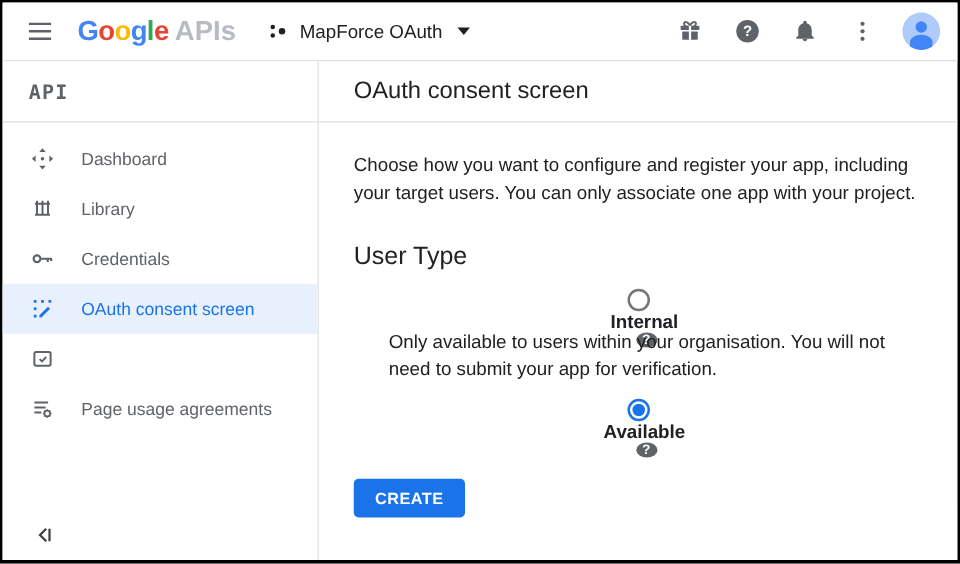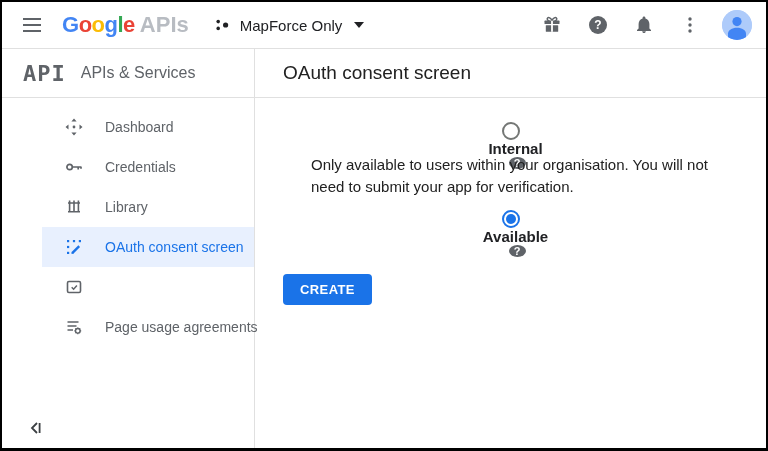--- a/index.html
+++ b/index.html
@@ -31,24 +31,24 @@
 
   
   .body-row { flex:1; display:flex; min-height:0; }
 
   
   .sidebar { width:253px; flex:0 0 253px; border-right:1px solid #e0e0e0; background:#fff;
              position:relative; }
   .sidebar-brand { height:49px; border-bottom:1px solid #e0e0e0; display:flex; align-items:center;
                    padding-left:21px; }
   .brand-logo { font-family:"DejaVu Sans Mono","Liberation Mono",monospace; font-weight:bold;
-                font-size:22px; color:#5f6368; letter-spacing:1px; }
+                font-size:16px; color:#5f6368; letter-spacing:1px; }
   .brand-title { font-size:16px; color:#5f6368; margin-left:15px; }
   .nav { padding-top:9px; }
-  .nav-item { height:40px; display:flex; align-items:center; padding-left:23px; cursor:pointer;margin-left:40px; }
+  .nav-item { height:40px; display:flex; align-items:center; padding-left:23px; cursor:pointer; }
   .nav-icon { width:18px; height:18px; flex:0 0 18px; display:flex; align-items:center; justify-content:center; }
   .nav-label { font-size:14px; color:#5f6368; margin-left:22px; white-space:nowrap; }
   .nav-item.selected { background:#e8f0fe; }
   .nav-item.selected .nav-label { color:#1a73e8; }
   .collapse-btn { position:absolute; left:24px; bottom:10px; width:20px; height:20px;
                   display:flex; align-items:center; justify-content:center; cursor:pointer; }
 
   
   .main { flex:1; display:flex; flex-direction:column; min-width:0; }
   .title-bar { height:49px; flex:0 0 49px; border-bottom:1px solid #e0e0e0; display:flex;
@@ -87,21 +87,21 @@
       </span>
       <span class="logo-suffix">APIs</span>
     </div>
 
     <div class="project">
       <svg width="16" height="18" viewBox="0 0 16 18">
         <circle cx="3.2" cy="5.6" r="1.8" fill="#202124"></circle>
         <circle cx="3.2" cy="12.4" r="1.8" fill="#202124"></circle>
         <circle cx="10.6" cy="9" r="2.6" fill="#202124"></circle>
       </svg>
-      <span class="project-name">MapForce Only</span>
+      <span class="project-name">MapForce OAuth</span>
       <span class="caret-down"></span>
     </div>
 
     <div class="topbar-actions">
       <span class="action-icon">
         <svg width="18" height="18" viewBox="0 0 18 18">
           <rect x="1.5" y="4.6" width="15" height="3.4" rx="0.6" fill="#5f6368"></rect>
           <rect x="2.8" y="9.2" width="12.4" height="6.6" rx="0.6" fill="#5f6368"></rect>
           <rect x="8.1" y="4.6" width="1.8" height="11.2" fill="#fff"></rect>
           <path d="M9 4.4C7.6 2 5.6 1 4.6 2s0 3 2.4 3.4M9 4.4c1.4-2.4 3.4-3.4 4.4-2.4s0 3-2.4 3.4" stroke="#5f6368" stroke-width="1.5" fill="none"></path>
@@ -130,51 +130,50 @@
         </svg>
       </span>
     </div>
   </header>
 
   <div class="body-row">
 
     <aside class="sidebar">
       <div class="sidebar-brand">
         <span class="brand-logo">API</span>
-        <span class="brand-title">APIs &amp; Services</span>
       </div>
 
       <nav class="nav">
         <div class="nav-item">
           <span class="nav-icon">
             <svg width="18" height="18" viewBox="0 0 18 18" fill="#5f6368">
               <path d="M9 .5l2.6 3H6.4zM9 17.5l-2.6-3h5.2zM.5 9l3-2.6v5.2zM17.5 9l-3 2.6V6.4z"></path>
               <circle cx="9" cy="9" r="1.4"></circle>
             </svg>
           </span>
           <span class="nav-label">Dashboard</span>
         </div>
 
         <div class="nav-item">
           <span class="nav-icon">
+            <svg width="18" height="18" viewBox="0 0 18 18" stroke="#5f6368" stroke-width="1.6" fill="none">
+              <path d="M3 5h12M3 13.8h12M4.6 5v8.8M9 5v8.8M13.4 5v8.8M4.6 2.6V5M9 2.6V5M13.4 2.6V5"></path>
+            </svg>
+          </span>
+          <span class="nav-label">Library</span>
+        </div>
+
+        <div class="nav-item">
+          <span class="nav-icon">
             <svg width="18" height="18" viewBox="0 0 18 18" stroke="#5f6368" stroke-width="1.7" fill="none">
               <circle cx="4.6" cy="9" r="2.7"></circle>
               <path d="M7.3 9h9.2M13.2 9v2.6M16 9v1.8"></path>
             </svg>
           </span>
           <span class="nav-label">Credentials</span>
-        </div>
-
-        <div class="nav-item">
-          <span class="nav-icon">
-            <svg width="18" height="18" viewBox="0 0 18 18" stroke="#5f6368" stroke-width="1.6" fill="none">
-              <path d="M3 5h12M3 13.8h12M4.6 5v8.8M9 5v8.8M13.4 5v8.8M4.6 2.6V5M9 2.6V5M13.4 2.6V5"></path>
-            </svg>
-          </span>
-          <span class="nav-label">Library</span>
         </div>
 
         <div class="nav-item selected">
           <span class="nav-icon">
             <svg width="18" height="18" viewBox="0 0 18 18">
               <g fill="#1a73e8">
                 <rect x="2" y="2" width="2.2" height="2.2"></rect>
                   <rect x="7.9" y="2" width="2.2" height="2.2"></rect>
                   <rect x="13.8" y="2" width="2.2" height="2.2"></rect>
                 <rect x="2" y="7.9" width="2.2" height="2.2"></rect>
@@ -214,21 +213,23 @@
         </svg>
       </span>
     </aside>
 
     <main class="main">
       <div class="title-bar">
         <h1 class="page-title">OAuth consent screen</h1>
       </div>
 
       <div class="content">
-
+        <p class="intro">Choose how you want to configure and register your app, including your target users. You can only associate one app with your project.</p>
+
+        <h2 class="section-heading">User Type</h2>
 
         <div class="radio-row">
           <span class="radio"></span>
           <span class="radio-label">Internal</span>
           <span class="help-badge sm">?</span>
         </div>
         <p class="radio-desc">Only available to users within your organisation. You will not need to submit your app for verification.</p>
 
         <div class="radio-row">
           <span class="radio checked"></span>

